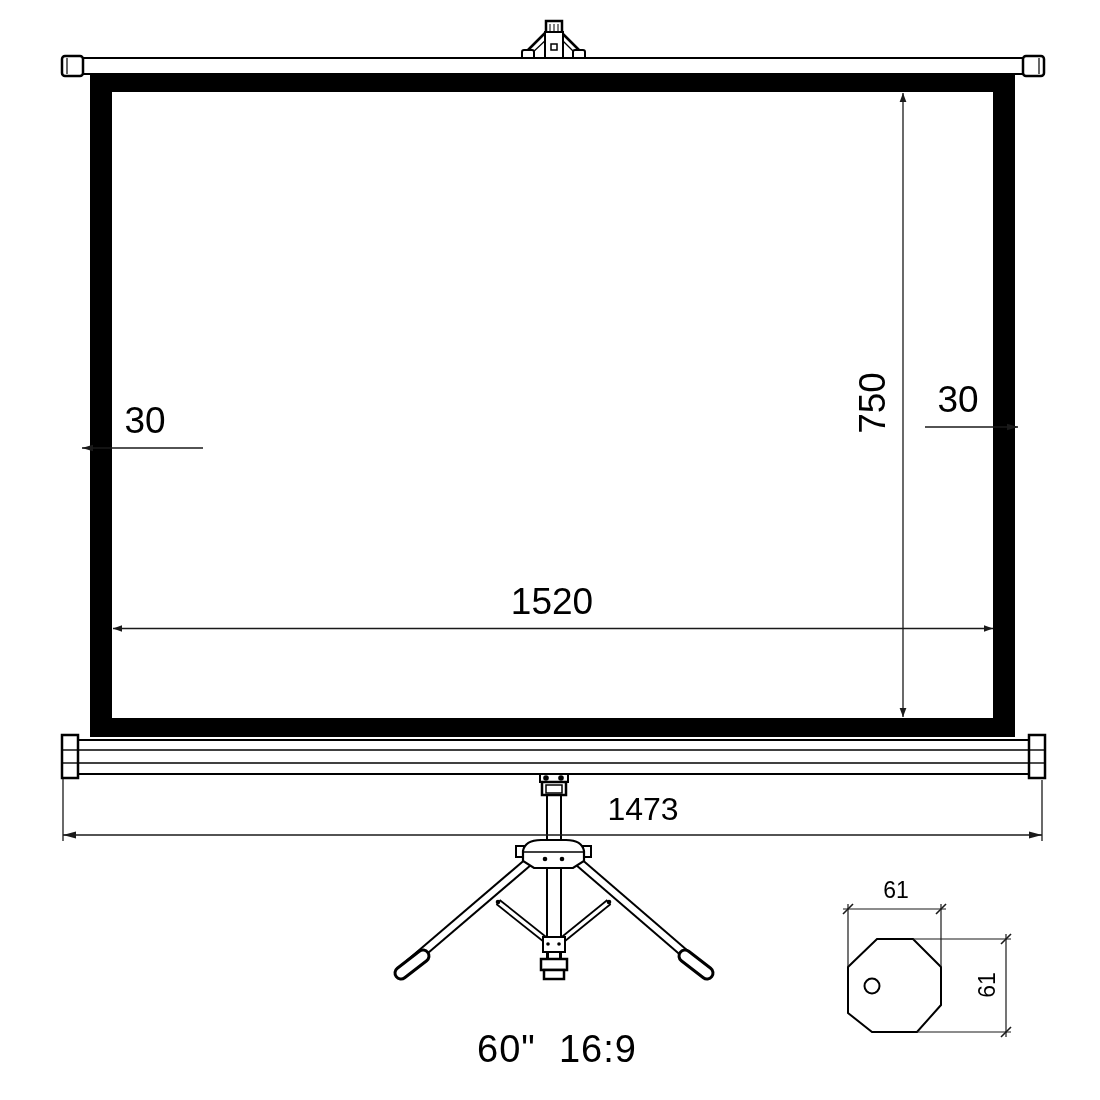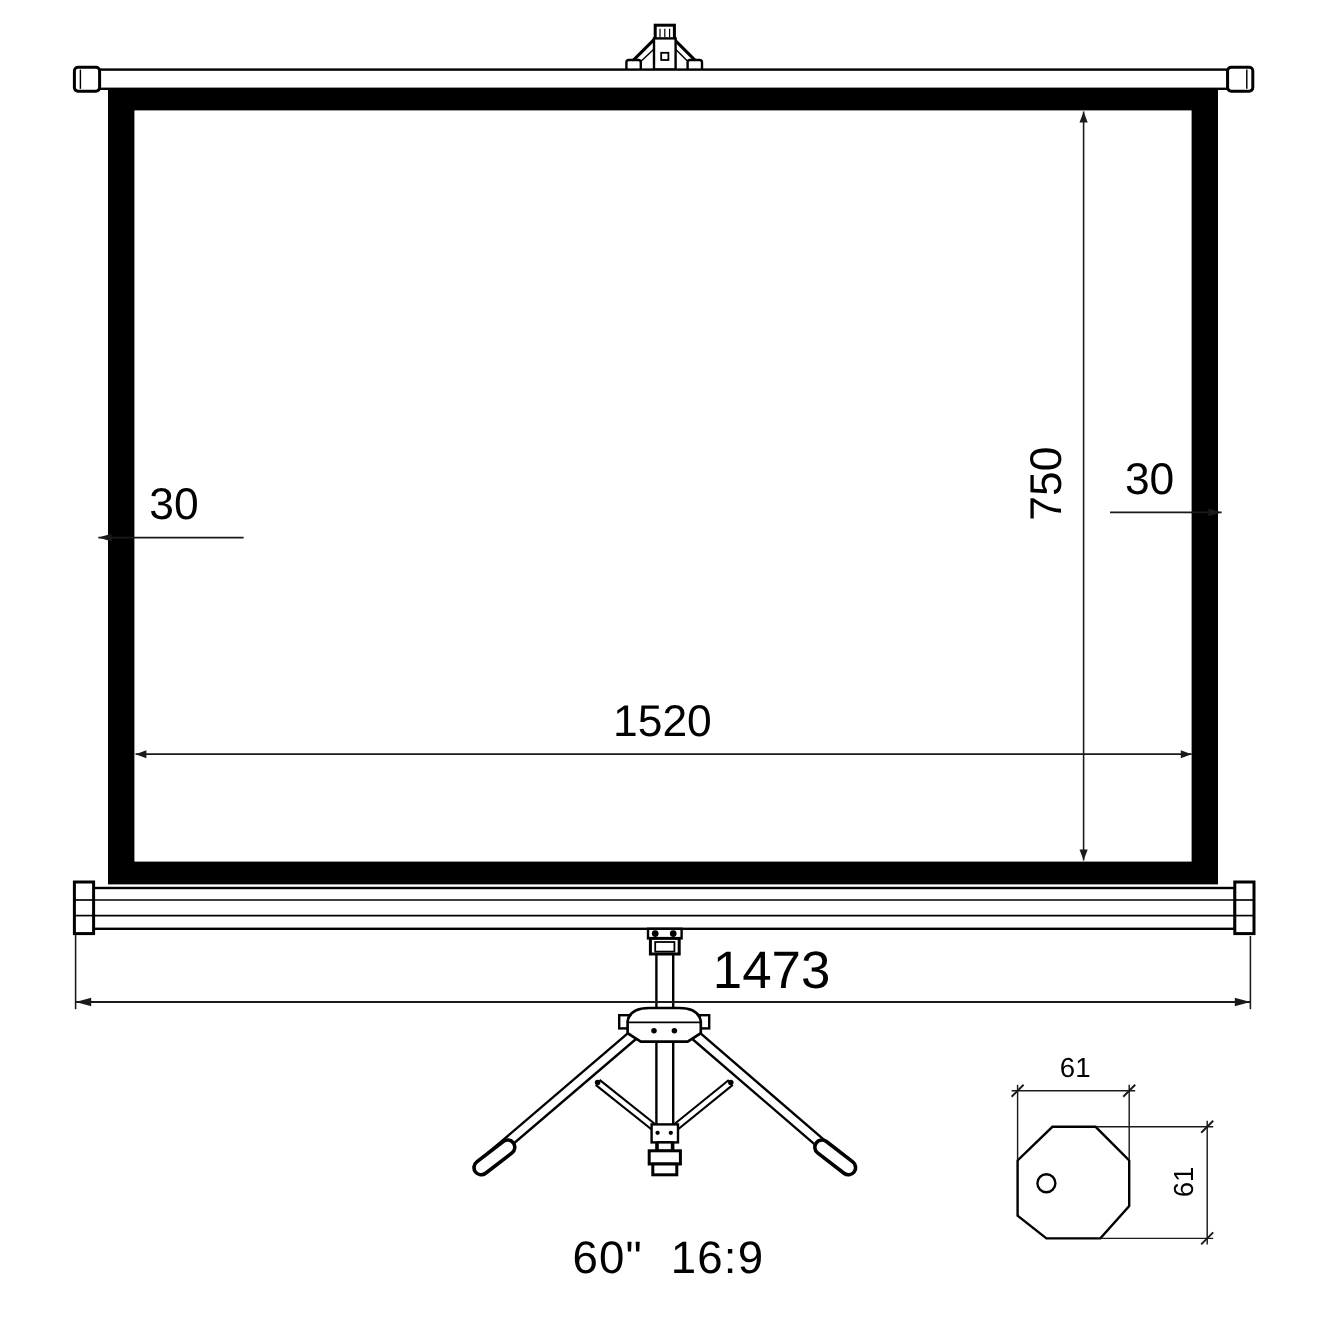--- a/index.html
+++ b/index.html
@@ -3,21 +3,21 @@
 <meta charset="utf-8">
 <style>
   html,body{margin:0;padding:0;background:#ffffff;}
   #stage{position:relative;width:1100px;height:1100px;background:#ffffff;overflow:hidden;
          font-family:"Liberation Sans",sans-serif;}
   #stage svg{position:absolute;left:0;top:0;}
   .lbl{position:absolute;transform:translate(-50%,-50%);color:#000;white-space:pre;
        font-family:"Liberation Sans",sans-serif;line-height:1;}
   .lbl.rot{transform:translate(-50%,-50%) rotate(-90deg);}
   .fs-big{font-size:37px;}
-  .fs-mid{font-size:44px;}
+  .fs-mid{font-size:32px;}
   .fs-small{font-size:23px;}
   .fs-cap{font-size:38px;letter-spacing:1px;}
 </style>
 </head>
 <body>
 
 <div id="stage">
 
 <svg width="1100" height="1100" viewBox="0 0 1100 1100">
 

